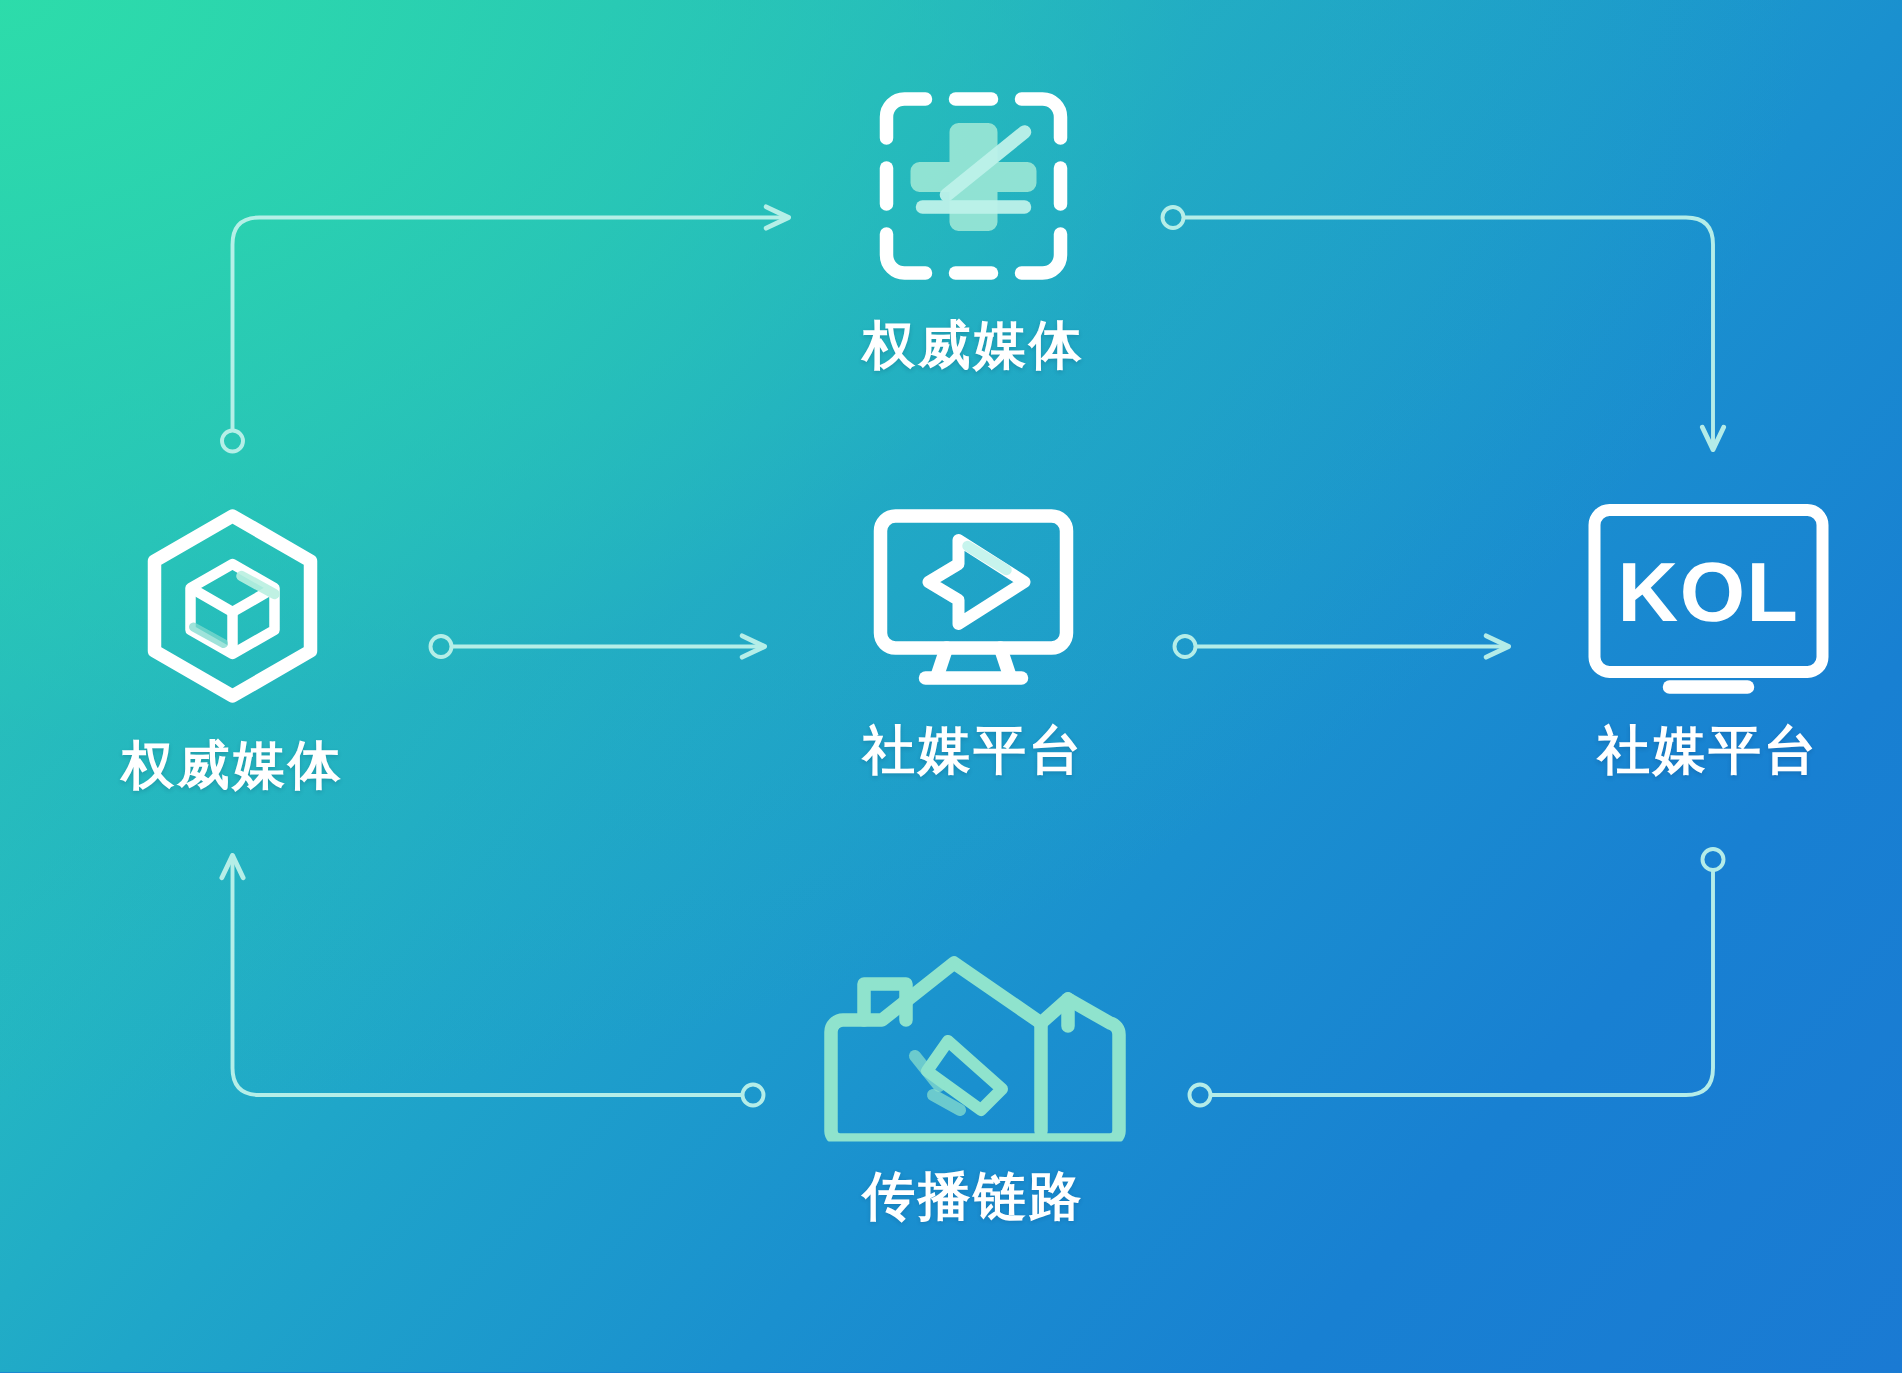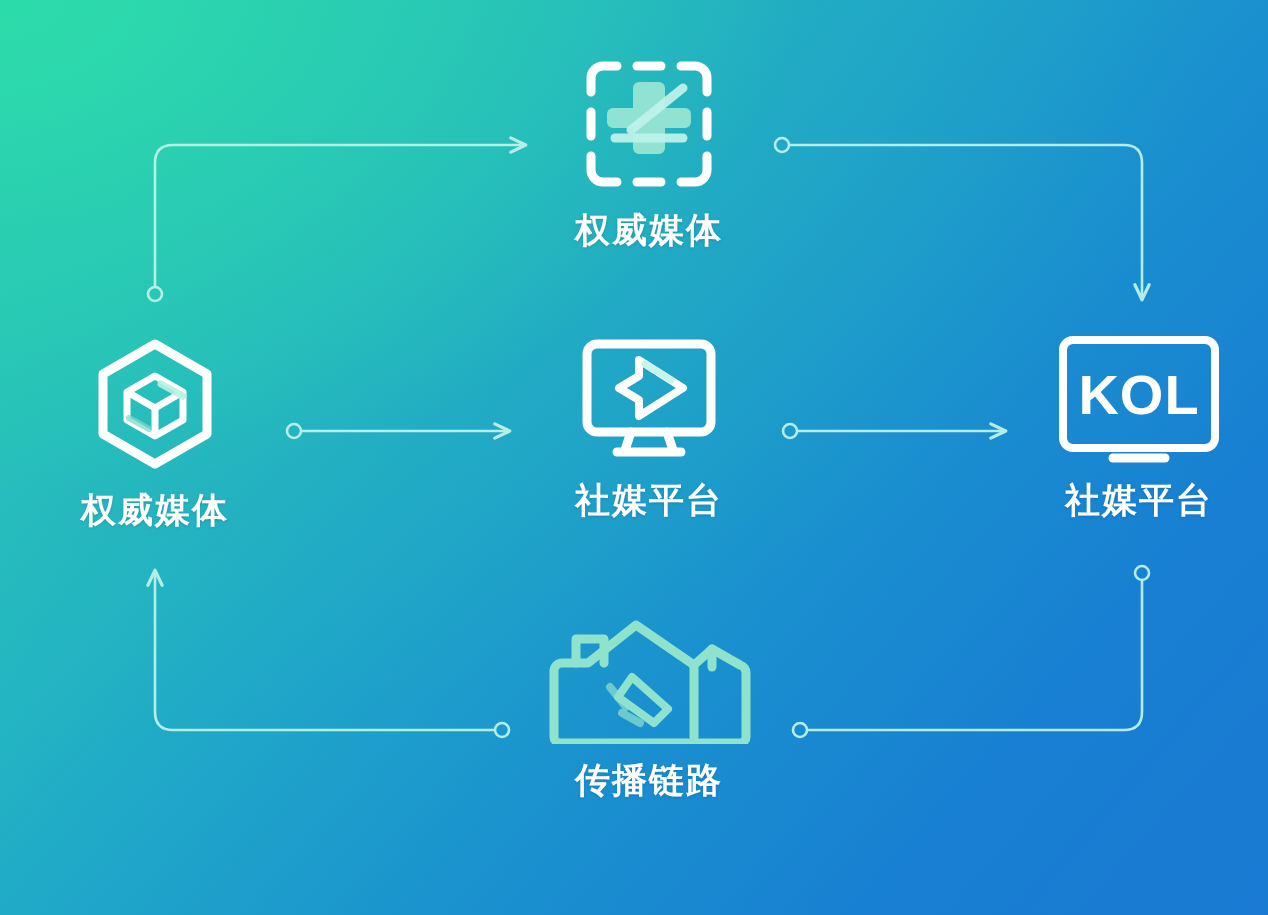--- a/index.html
+++ b/index.html
@@ -29,21 +29,21 @@
     letter-spacing:2px;
     line-height:1;
     white-space:nowrap;
     text-shadow:0 1px 3px rgba(0,40,70,0.18);
   }
   
   #node-top     { left:508px; top:54px;  width:282px; }
   #node-left    { left:14px;  top:334px; width:282px; }
   #node-center  { left:508px; top:334px; width:282px; }
   #node-right   { left:998px; top:334px; width:282px; }
-  #node-bottom  { left:508px; top:619px; width:282px; }
+  #node-bottom  { left:508px; top:636px; width:282px; }
   .kol-text {
     font-size:56px; font-weight:bold; fill:#ffffff;
     font-family:"Liberation Sans","DejaVu Sans",sans-serif;
     letter-spacing:1px;
   }
 </style>
 </head>
 <body>
 
 <div id="stage">

